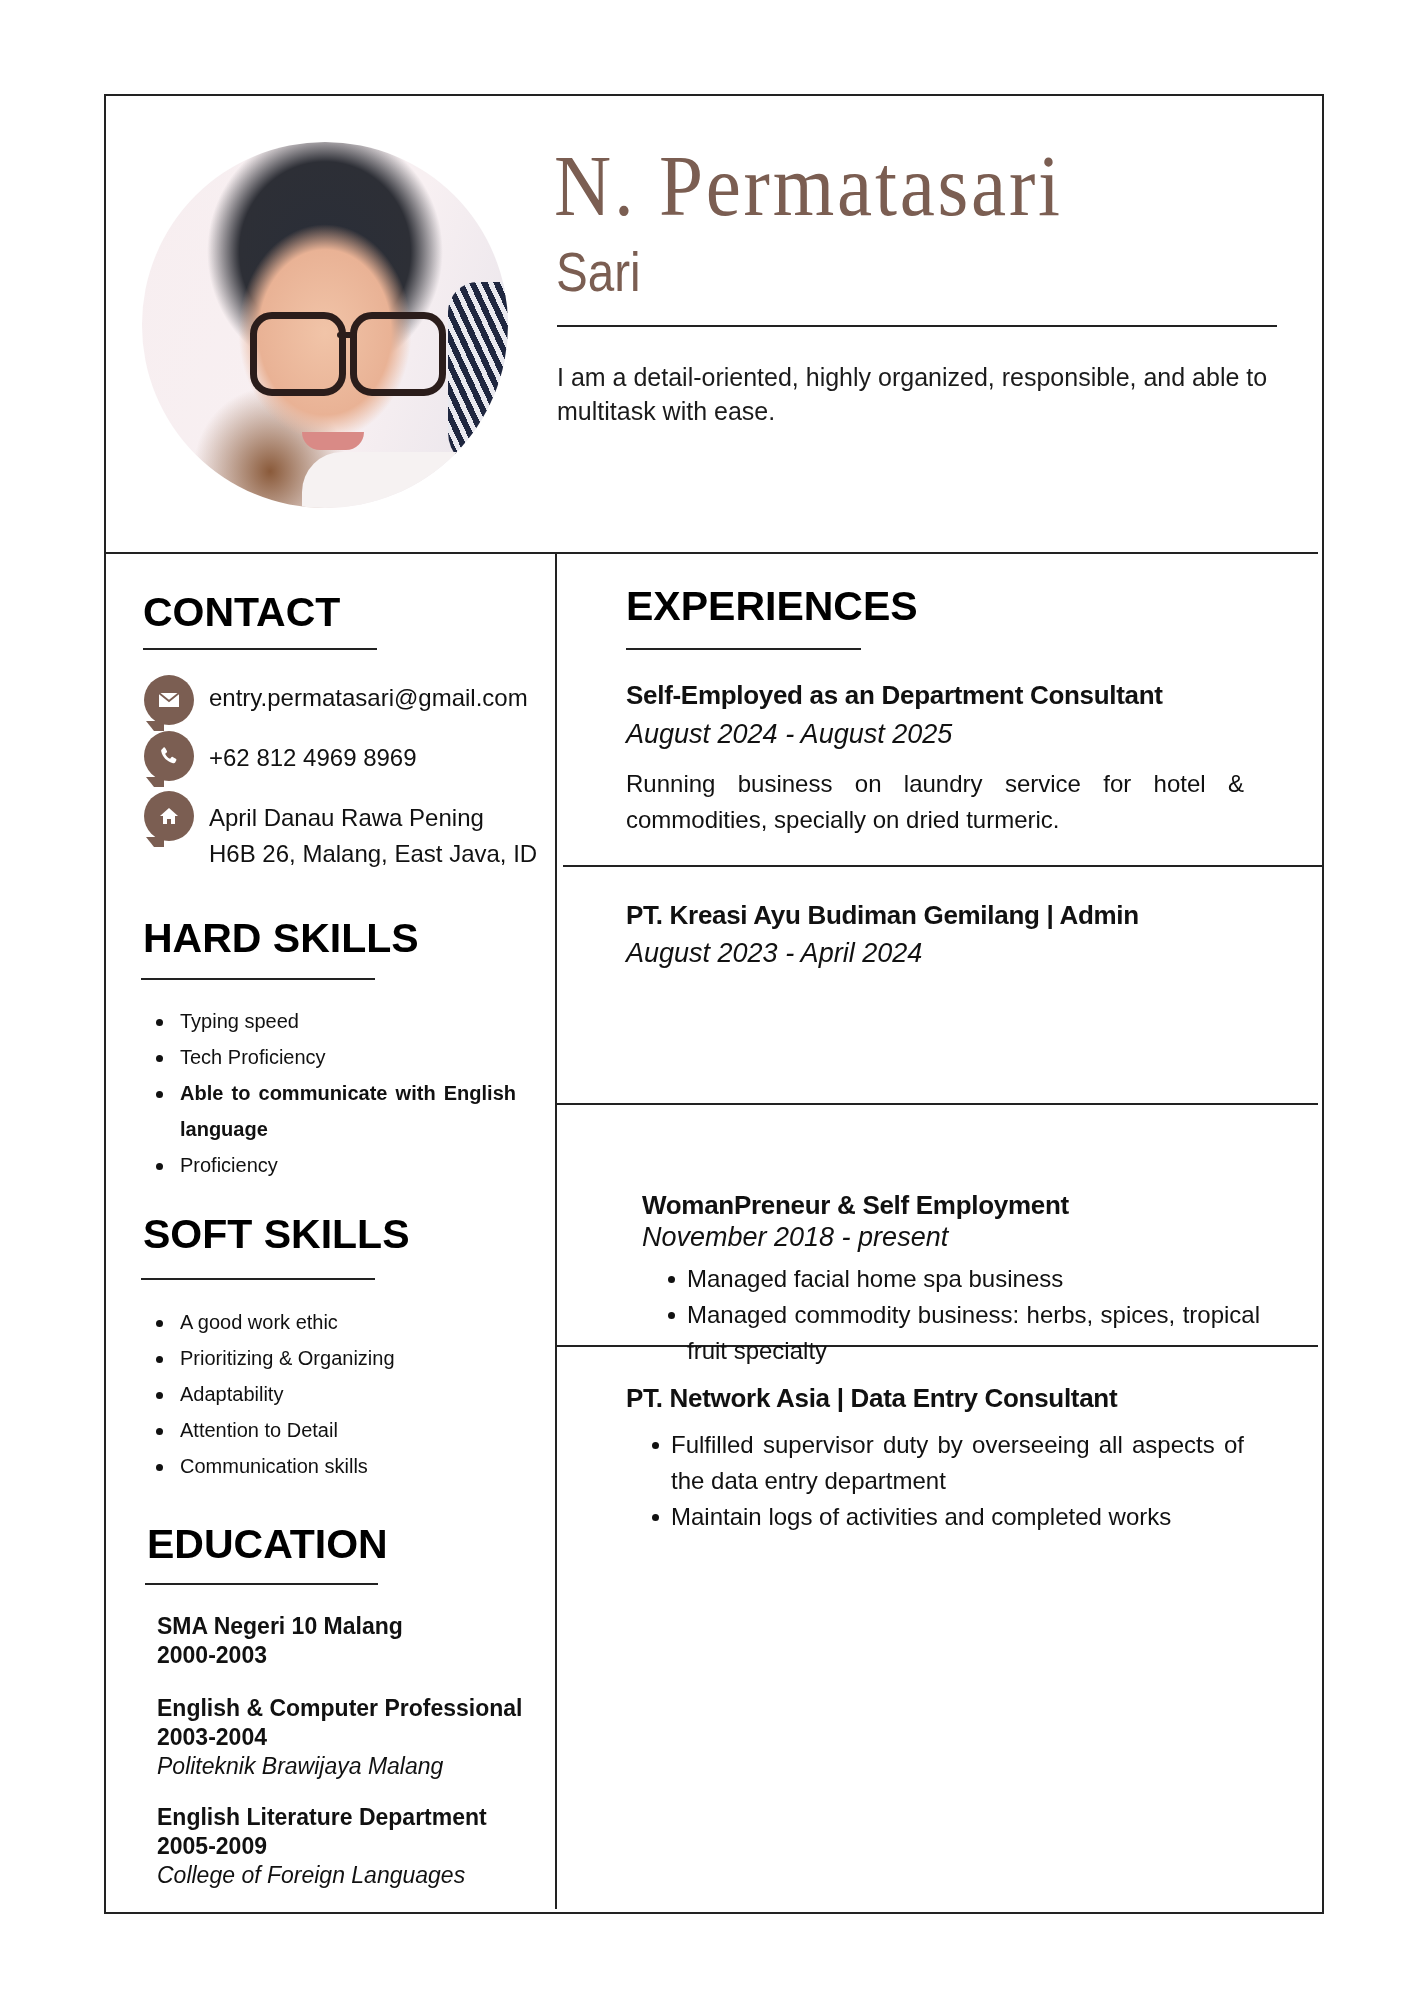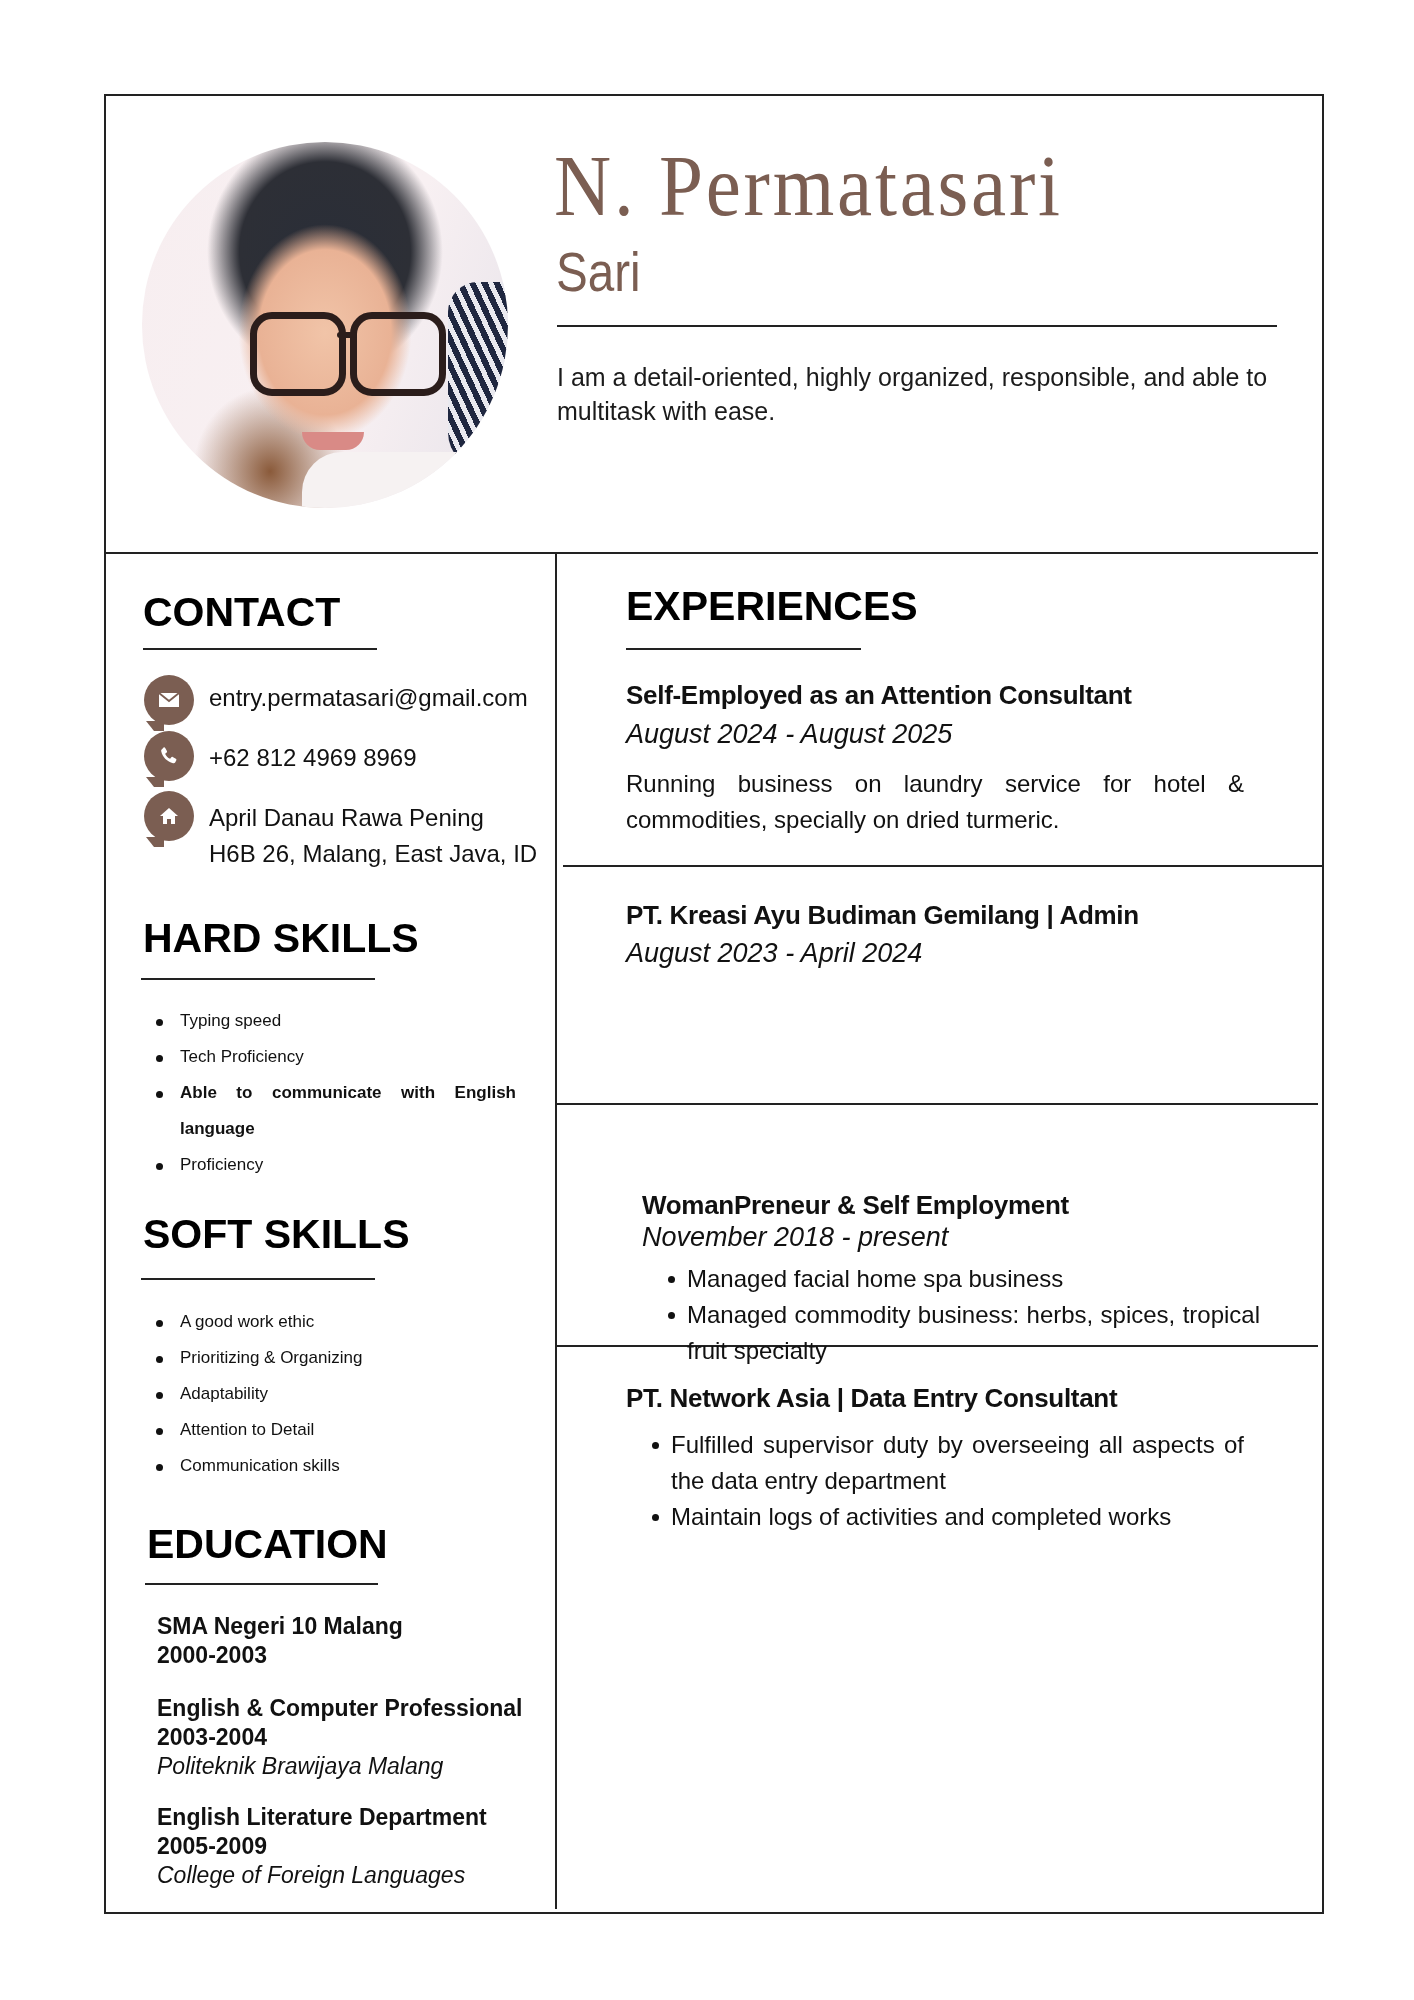--- a/index.html
+++ b/index.html
@@ -62,21 +62,21 @@
     position: absolute; left: 144px; width: 50px; height: 50px; border-radius: 50%; background: #7b5e52;
   }
   .contact-icon::after {
     content: ""; position: absolute; left: 2px; bottom: -6px; width: 0; height: 0;
     border-left: 8px solid transparent; border-right: 10px solid #7b5e52; border-top: 10px solid #7b5e52;
     transform: rotate(0deg);
   }
   .contact-icon svg { position: absolute; left: 13px; top: 13px; width: 24px; height: 24px; }
   .contact-text { position: absolute; left: 209px; font-size: 24px; line-height: 36px; color: #111; white-space: nowrap; }
 
-  .bullets { position: absolute; margin: 0; padding: 0; list-style: none; font-size: 17px; line-height: 36px; color: #111; }
+  .bullets { position: absolute; margin: 0; padding: 0; list-style: none; font-size: 20px; line-height: 36px; color: #111; }
   .bullets li { position: relative; padding-left: 24px; }
   .bullets li::before { content: ""; position: absolute; left: 0; top: 16px; width: 7px; height: 7px; border-radius: 50%; background: #111; }
   .bullets li span { display: block; }
 
   .edu { position: absolute; left: 157px; font-size: 23px; line-height: 29px; color: #111; width: 390px; }
   .edu .t, .edu .y { font-weight: 700; display: block; white-space: nowrap; }
   .edu .s { font-style: italic; display: block; white-space: nowrap; }
 
   .exp { position: absolute; left: 626px; width: 618px; color: #111; }
   .exp .title { font-weight: 700; font-size: 26px; line-height: 34px; white-space: nowrap; letter-spacing: -0.3px; }
@@ -188,21 +188,21 @@
 <div class="edu" style="top:1803px;">
   <span class="t">English Literature Department</span>
   <span class="y">2005-2009</span>
   <span class="s">College of Foreign Languages</span>
 </div>
 
 <div class="section-title" style="left:626px; top:584px;">EXPERIENCES</div>
 <div class="underline" style="left:626px; top:648px; width:235px;"></div>
 
 <div class="exp" style="top:678px;">
-  <div class="title">Self-Employed as an Attention Consultant</div>
+  <div class="title">Self-Employed as an Department Consultant</div>
   <div class="date" style="margin-top:4px;">August 2024 - August 2025</div>
   <div class="desc" style="margin-top:14px;">Running business on laundry service for hotel &amp; commodities, specially on dried turmeric.</div>
 </div>
 
 <div class="exp" style="top:898px;">
   <div class="title">PT. Kreasi Ayu Budiman Gemilang | Admin</div>
   <div class="date" style="margin-top:3px;">August 2023 - April 2024</div>
 </div>
 
 <div class="exp" style="top:1188px;margin-left:16px;">

